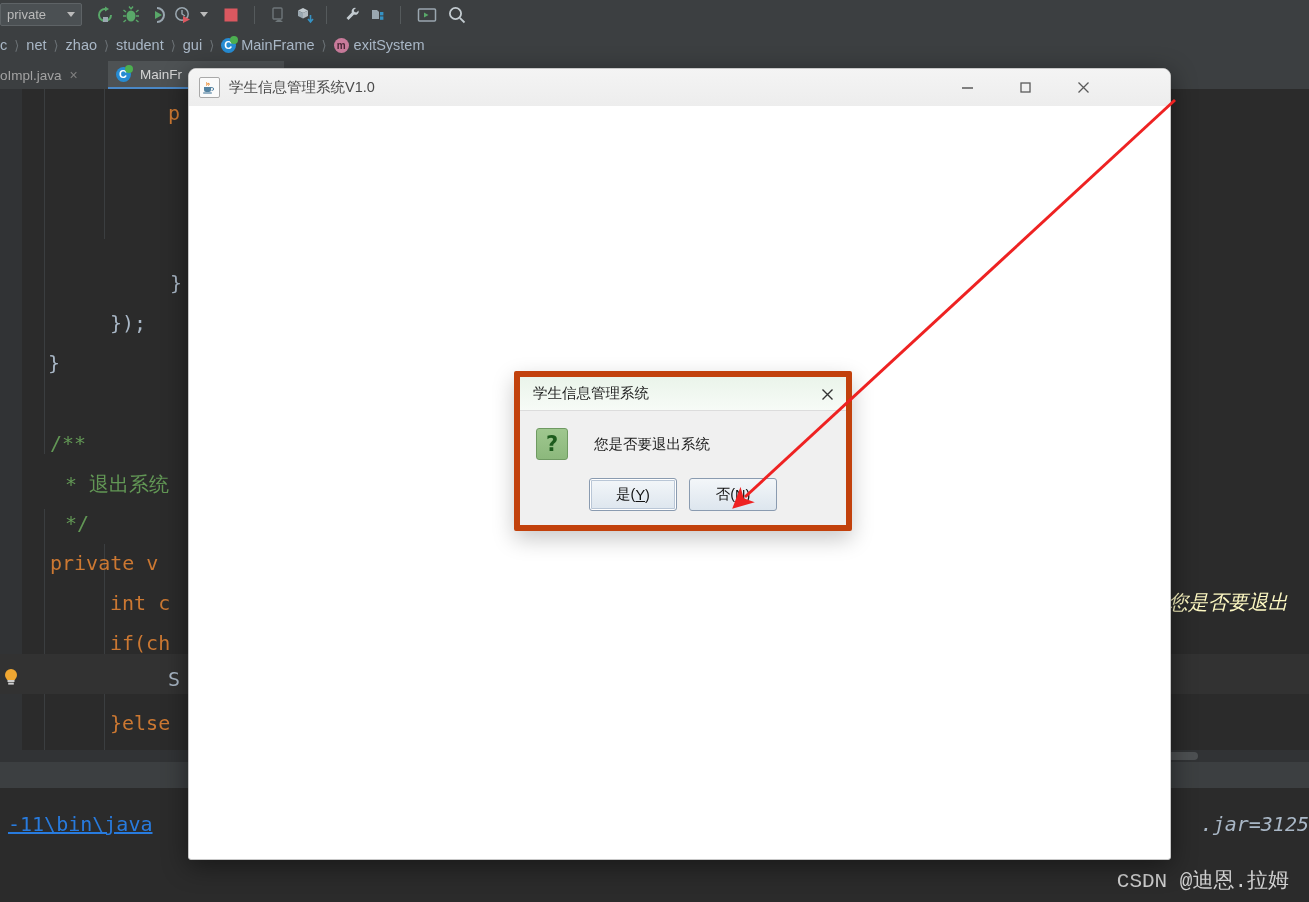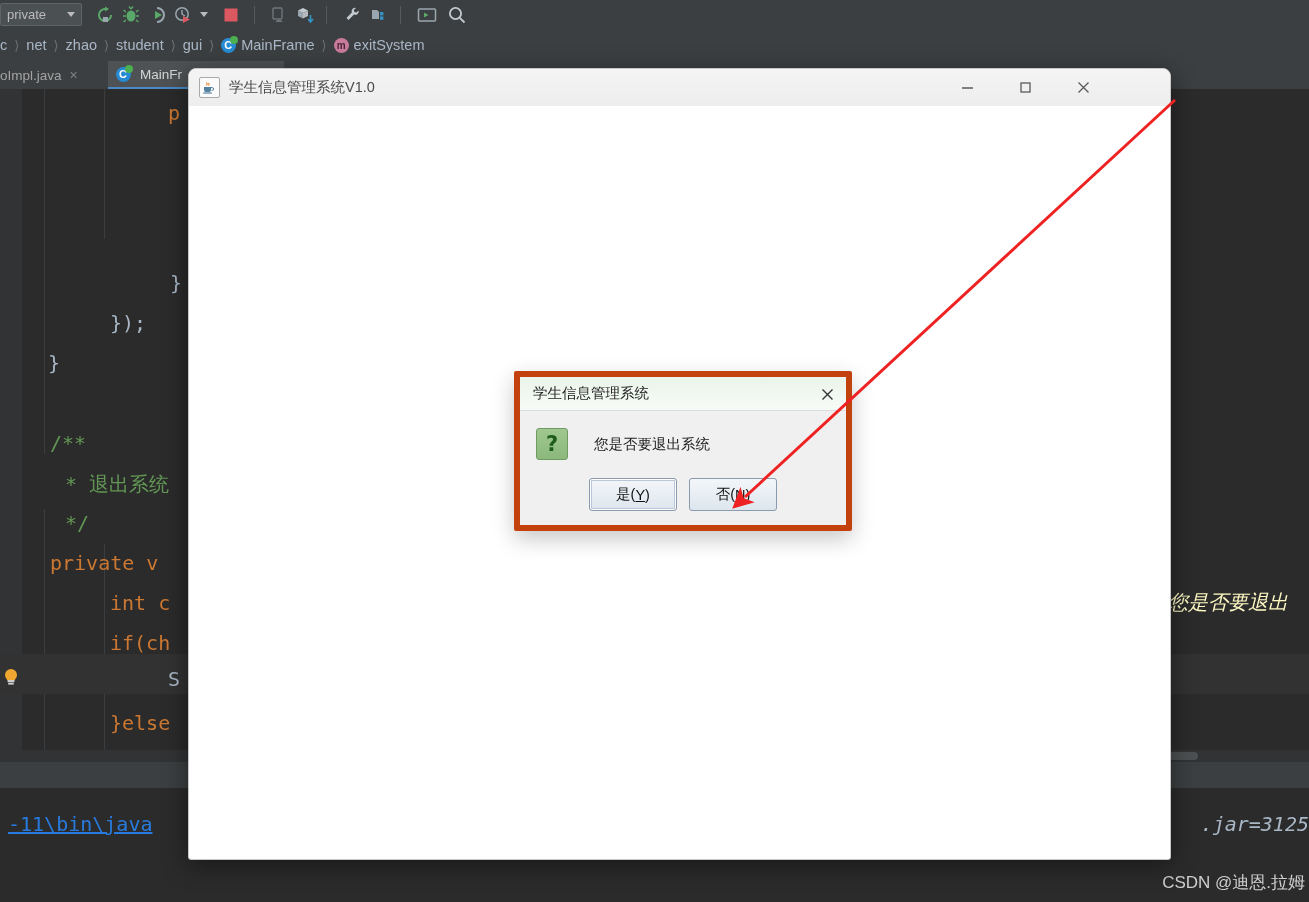--- a/index.html
+++ b/index.html
@@ -62,22 +62,22 @@
   .hscroll{position:absolute;left:0;bottom:0;width:1309px;height:12px;background:#313335;}
   .hscroll .thumb{position:absolute;left:1110px;top:2px;width:88px;height:8px;background:#4d5052;border-radius:4px;}
 
   
   .console{position:absolute;left:0;top:762px;width:1309px;height:140px;background:#2b2b2b;
            font-family:"DejaVu Sans Mono","Liberation Mono",monospace;font-size:20px;}
   .console .bar{position:absolute;left:0;top:0;width:1309px;height:26px;background:#3c3f41;}
   .console .line{position:absolute;left:0;top:50px;white-space:pre;color:#287bde;padding-left:8px;}
   .console .line u{text-decoration:underline;}
   .console .right{position:absolute;top:50px;right:0;white-space:pre;color:#a9b7c6;font-style:italic;}
-  .watermark{position:absolute;right:4px;bottom:8px;color:#cfcfcf;font-size:17px;
-             font-family:Liberation Sans, sans-serif;}
+  .watermark{position:absolute;right:20px;bottom:8px;color:#cfcfcf;font-size:21px;
+             font-family:Liberation Mono, monospace;}
 
   
   .jwin{position:absolute;left:188px;top:68px;width:981px;height:790px;background:#ffffff;
         border:1px solid #c7c7c7;border-radius:8px 8px 3px 3px;
         box-shadow:0 6px 26px rgba(0,0,0,0.45);overflow:hidden;}
   .jtitle{position:absolute;left:0;top:0;width:981px;height:37px;
           background:linear-gradient(to bottom,#f4f4f4,#ededed);
           border-bottom:1px solid #e2e2e2;display:flex;align-items:center;}
   .jicon{width:19px;height:19px;margin-left:10px;margin-right:9px;border:1px solid #a9a9a9;
          background:#fbfbfb;border-radius:2px;position:relative;}

